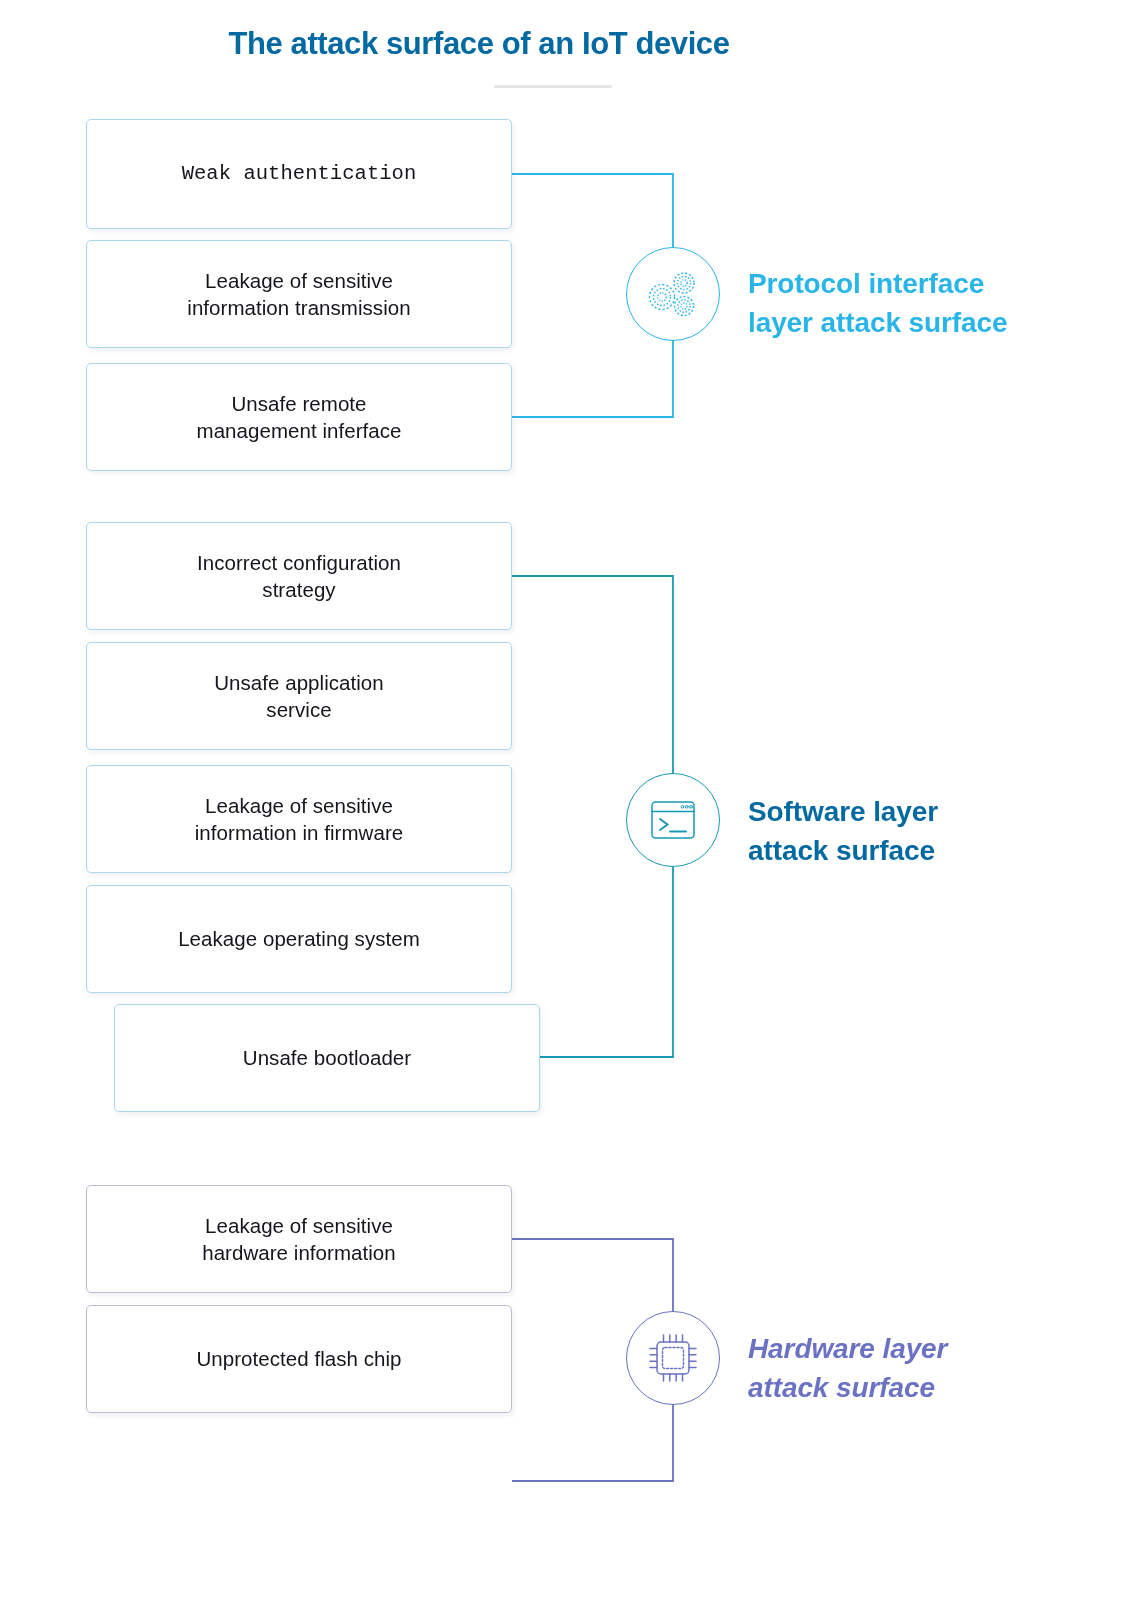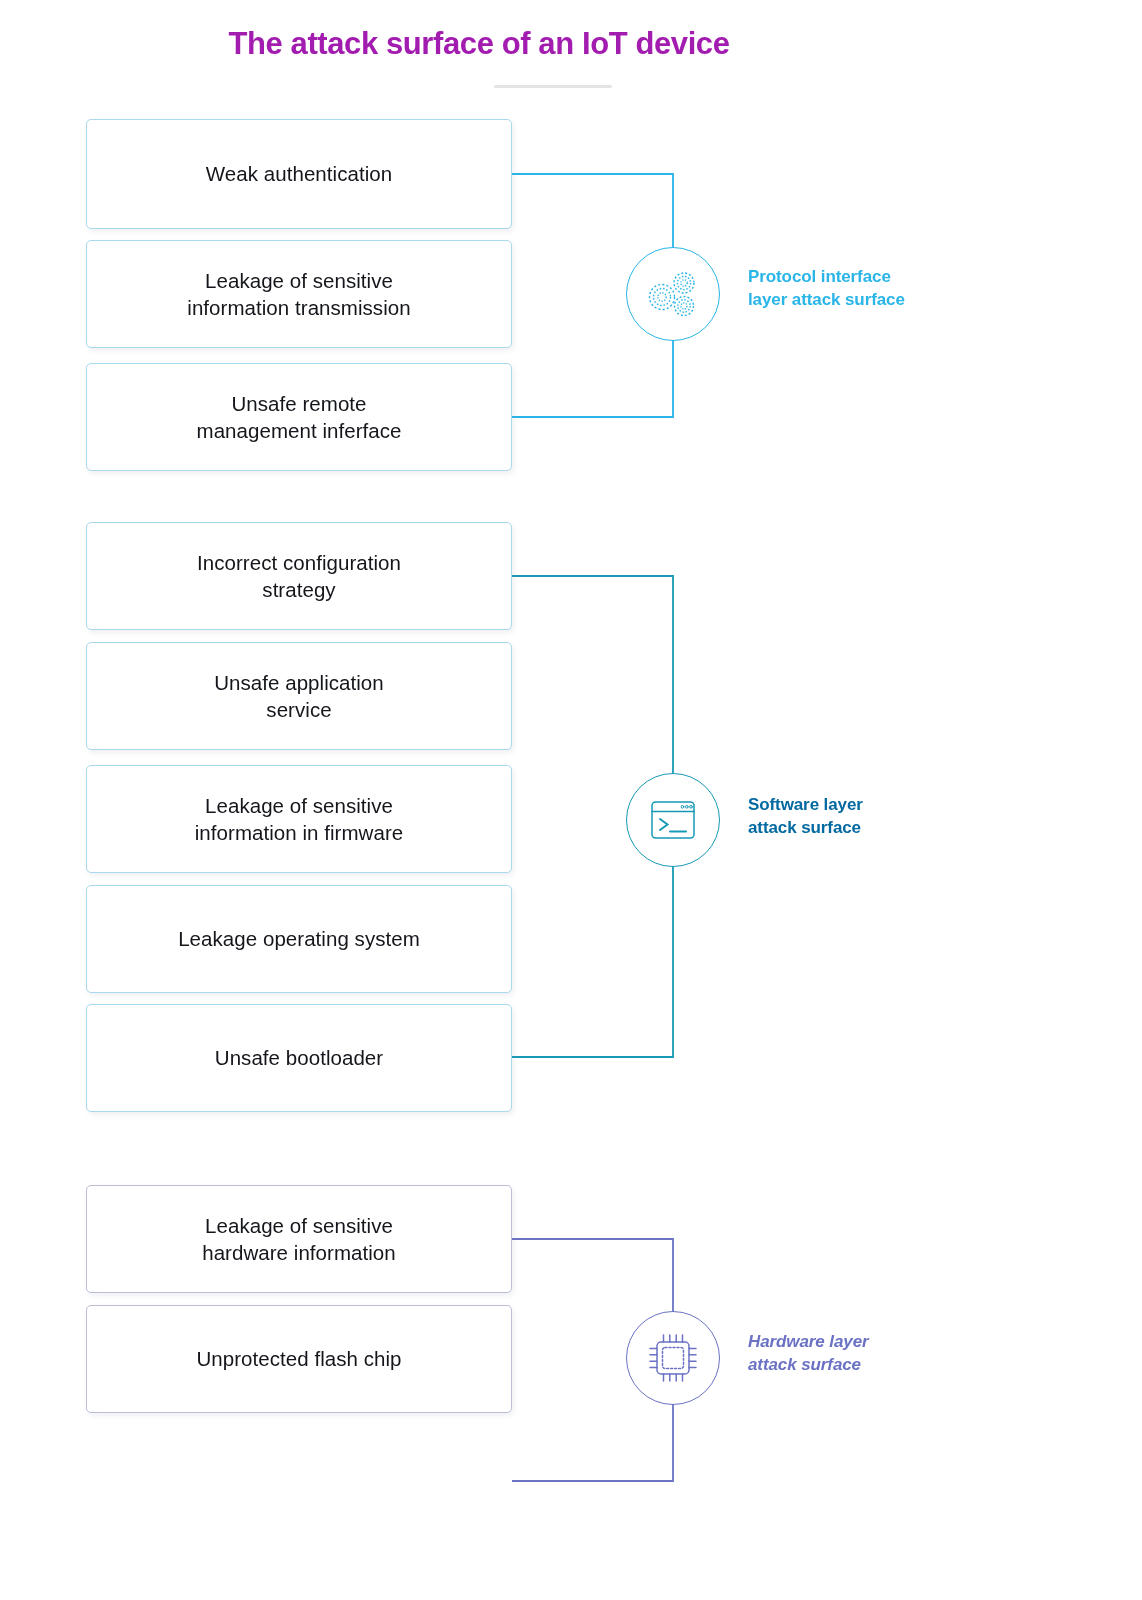--- a/index.html
+++ b/index.html
@@ -22,21 +22,21 @@
   
   .title {
     position: absolute;
     top: 26px;
     left: 0;
     width: 914px;
     text-align: center;
     font-size: 31px;
     font-weight: 700;
     letter-spacing: -0.4px;
-    color: #a21caf;
+    color: #0369a1;
     padding-left: 44px;
   }
   .title-rule {
     position: absolute;
     top: 85px;
     left: 494px;
     width: 118px;
     height: 3px;
     background: #e2e4e6;
     border-radius: 2px;
@@ -92,21 +92,21 @@
   }
   .node-glyph {
     position: absolute;
     inset: 0;
     display: block;
   }
 
   
   .group-label {
     position: absolute;
-    font-size: 17px;
+    font-size: 28px;
     font-weight: 700;
     line-height: 1.38;
     letter-spacing: -0.1px;
     white-space: pre-line;
   }
 </style>
 </head>
 <body>
 
 <div class="page">
@@ -125,21 +125,21 @@
       <path d="M 512 576 H 673 V 820"></path>
       <path d="M 512 1057 H 673 V 820"></path>
     </g>
 
     <g stroke="#6B72C4" stroke-width="1.8" fill="none">
       <path d="M 512 1239 H 673 V 1358"></path>
       <path d="M 512 1481 H 673 V 1358"></path>
     </g>
   </svg>
 
-  <div class="box" style="top:119px; height:110px;">
+  <div class="box" style="top:119px; height:110px;font-family:Liberation Mono, monospace;">
     <div class="box-label" style="white-space: pre-line;">Weak authentication</div>
   </div>
 
   <div class="box" style="top:240px; height:108px;">
     <div class="box-label" style="white-space: pre-line;">Leakage of sensitive
 information transmission</div>
   </div>
 
   <div class="box" style="top:363px; height:108px;">
     <div class="box-label" style="white-space: pre-line;">Unsafe remote
@@ -187,21 +187,21 @@
 
   <div class="box" style="top:765px; height:108px;">
     <div class="box-label" style="white-space: pre-line;">Leakage of sensitive
 information in firmware</div>
   </div>
 
   <div class="box" style="top:885px; height:108px;">
     <div class="box-label" style="white-space: pre-line;">Leakage operating system</div>
   </div>
 
-  <div class="box" style="top:1004px; height:108px;">
+  <div class="box" style="top:1004px; height:108px;margin-left:28px;">
     <div class="box-label" style="white-space: pre-line;">Unsafe bootloader</div>
   </div>
 
   <div class="node" style="top:773px; left:626px; color:#1799B5;">
     <div class="node-circle"></div>
     <svg class="node-glyph" viewBox="0 0 94 94">
       <g stroke="#1799B5" fill="none" stroke-width="1.5" stroke-linecap="round">
         <rect x="26" y="29" width="42" height="36" rx="3.5"></rect>
         <line x1="26" y1="38.5" x2="68" y2="38.5"></line>
         <circle cx="56.5" cy="33.8" r="1.35" stroke-width="1"></circle>

